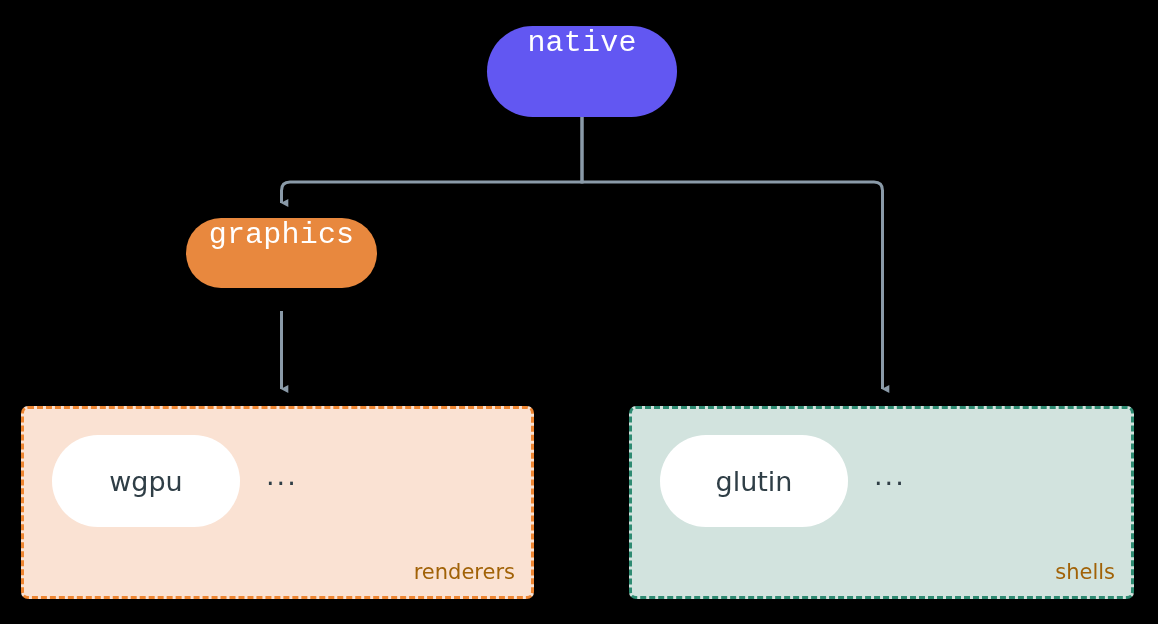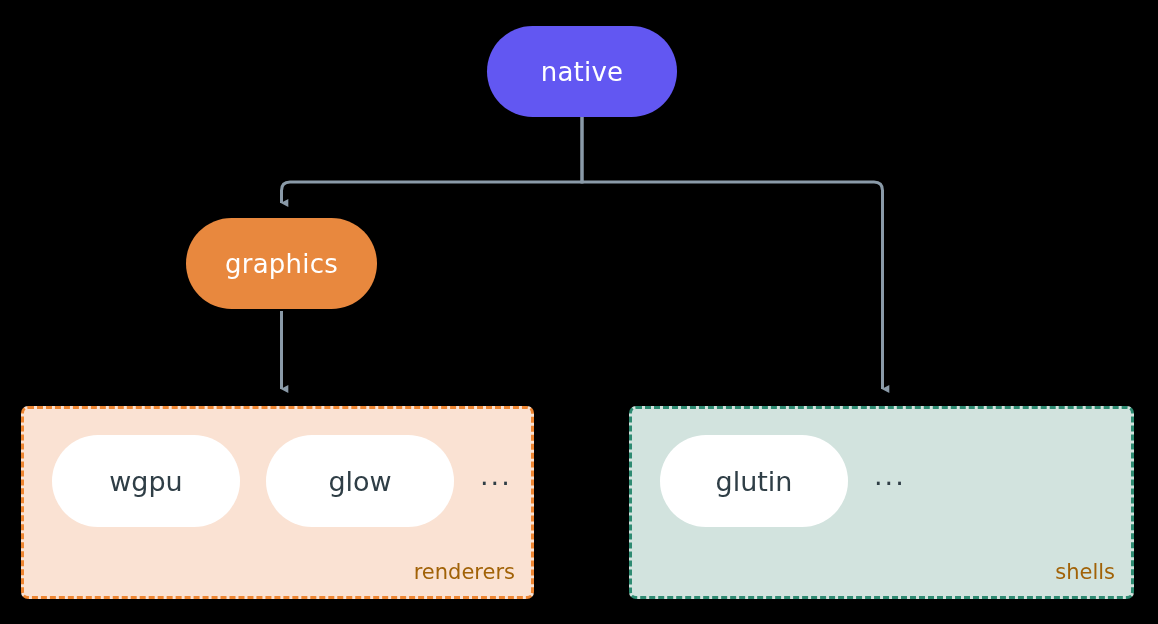--- a/index.html
+++ b/index.html
@@ -23,40 +23,41 @@
     top: 0;
     width: 1158px;
     height: 624px;
     pointer-events: none;
   }
 
   
   .node {
     position: absolute;
     display: flex;
-    align-items: center;
+    align-items: flex-start;
     justify-content: center;
     border-radius: 46px;
     color: #ffffff;
-    font-size: 26px;
+    font-size: 30px;
     letter-spacing: 0.2px;
     white-space: nowrap;
+    font-family: Liberation Mono, monospace;
   }
   #node-native {
     left: 487px;
     top: 26px;
     width: 190px;
     height: 91px;
     background: #6257f2;
   }
   #node-graphics {
     left: 186px;
     top: 218px;
     width: 191px;
-    height: 91px;
+    height: 70px;
     background: #e8883e;
   }
 
   
   .group {
     position: absolute;
     top: 406px;
     height: 193px;
     border-style: dashed;
     border-width: 3px;
@@ -145,23 +146,20 @@
 
   <div class="node" id="node-graphics">
     <span>graphics</span>
   </div>
 
   <div class="group" id="group-renderers">
     <div class="group-items">
       <div class="pill">
         <span>wgpu</span>
       </div>
-      <div class="pill">
-        <span>glow</span>
-      </div>
       <span class="ellipsis">...</span>
     </div>
     <div class="group-label">renderers</div>
   </div>
 
   <div class="group" id="group-shells">
     <div class="group-items">
       <div class="pill">
         <span>glutin</span>
       </div>

